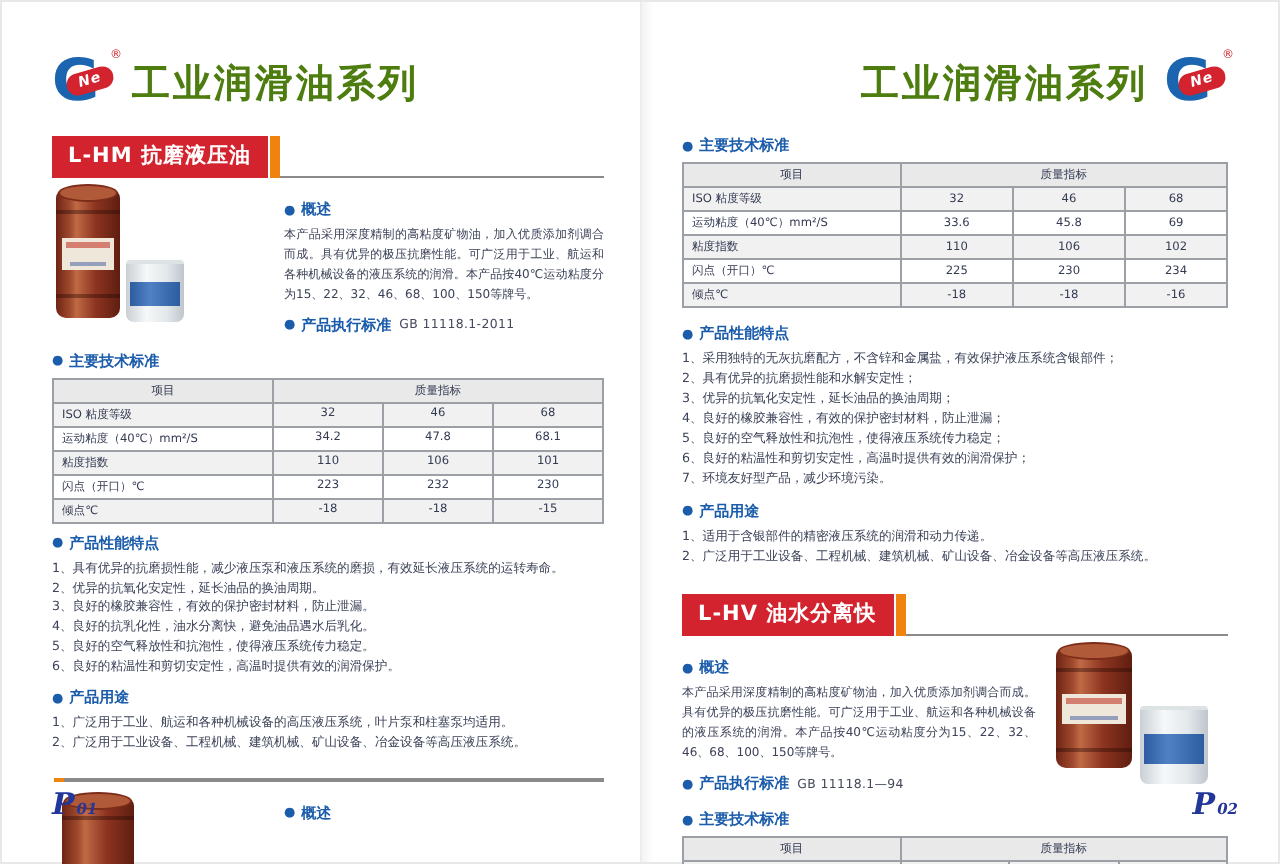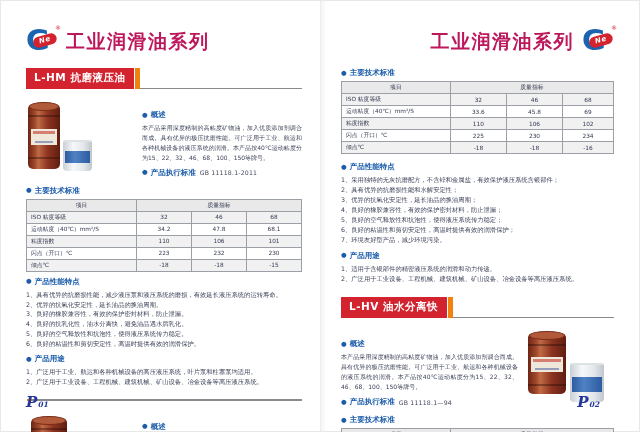--- a/index.html
+++ b/index.html
@@ -7,30 +7,30 @@
   .spread { display:flex; width:640px; height:432px; border:1px solid #e8e8e8; background:#fff; }
   .page { position:relative; width:319px; height:430px; background:#fff; }
   .page-left  { padding:24px 18px 0 25px; }
   .page-right { padding:24px 25px 0 20px; border-left:1px solid #ededed; }
   .page-right::before { content:""; position:absolute; left:0; top:0; bottom:0; width:6px;
     background:linear-gradient(90deg, rgba(0,0,0,.045), transparent); pointer-events:none; }
 
   
   .header { display:flex; align-items:center; gap:8px; height:34px; margin-bottom:9px; }
   .header.right { justify-content:flex-end; }
-  .header-title { font-size:19px; font-weight:bold; color:#be185d; letter-spacing:1.5px; }
+  .header-title { font-size:19px; font-weight:bold; color:#4d7c0f; letter-spacing:1.5px; }
   .logo { position:relative; width:32px; height:30px; flex:0 0 auto; }
   .logo-g { position:absolute; left:0; top:-3px; font-size:29px; font-weight:bold; color:#1b64b0; line-height:32px; }
   .logo-swoosh { position:absolute; left:7px; top:8px; width:24px; height:11px; background:#d2232e;
     border-radius:7px; transform:rotate(-16deg); color:#fff; font-size:7px; font-style:italic;
     font-weight:bold; text-align:center; line-height:11px; letter-spacing:.5px; }
   .logo-reg { position:absolute; right:-3px; top:-3px; color:#d2232e; font-size:6px; }
 
   
-  .banner { display:flex; align-items:flex-end; margin-bottom:16px; }
+  .banner { display:flex; align-items:flex-end; margin-bottom:6px; }
   .banner-main { background:#d2232e; color:#fff; font-weight:bold; font-size:10.5px;
     padding:3px 9px 4px 8px; letter-spacing:.5px; white-space:nowrap; }
   .banner-tab { width:5px; align-self:stretch; background:#f0830f; margin-left:1px; }
   .banner-rule { flex:1; height:1.5px; background:#8a8a8a; }
   .mt12 { margin-top:12px; }
   .mt14 { margin-top:14px; }
 
   
   .sec-head { display:flex; align-items:center; color:#1b5cab; font-weight:bold; font-size:7.5px; margin:5px 0 3px; }
   .sec-head .bullet { font-size:6.5px; margin-right:3px; line-height:1; }
@@ -73,21 +73,21 @@
   .drum-label::before { content:""; position:absolute; left:4px; right:4px; bottom:2px; height:2px; background:rgba(40,70,150,.45); }
 
   .bucket { position:absolute; border-radius:2px 2px 4px 4px; border-top:2px solid #dde2e5;
     background:linear-gradient(90deg,#c9cfd4,#f6f8f9 35%,#e3e8eb 70%,#bfc6cc); }
   .bucket-label { position:absolute; left:2px; right:2px; top:30%; height:42%;
     background:linear-gradient(90deg,#2d5ca0,#4f82c4 40%,#2d5ca0); }
 
   
   .page-no { position:absolute; bottom:20px; font-family:"DejaVu Serif","Liberation Serif",serif; color:#23379b; font-weight:bold;font-style:italic; }
   .page-no.pn-left { left:25px; }
-  .page-no.pn-right { right:39px;text-align:right; }
+  .page-no.pn-right { right:20px;text-align:right; }
   .pn-p { font-size:15px; }
   .pn-sub { font-size:7.5px; margin-left:1px; }
 </style>
 </head>
 <body>
 
 <div class="spread">
 
   <div class="page page-left">
 

